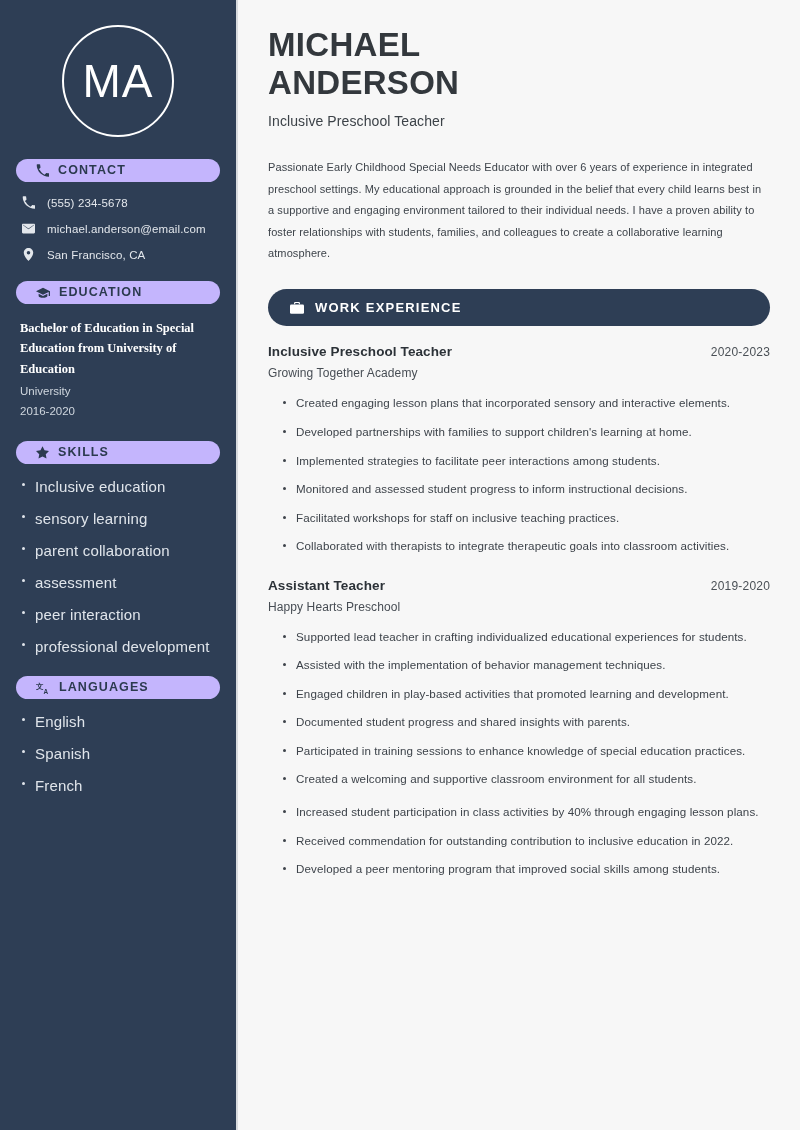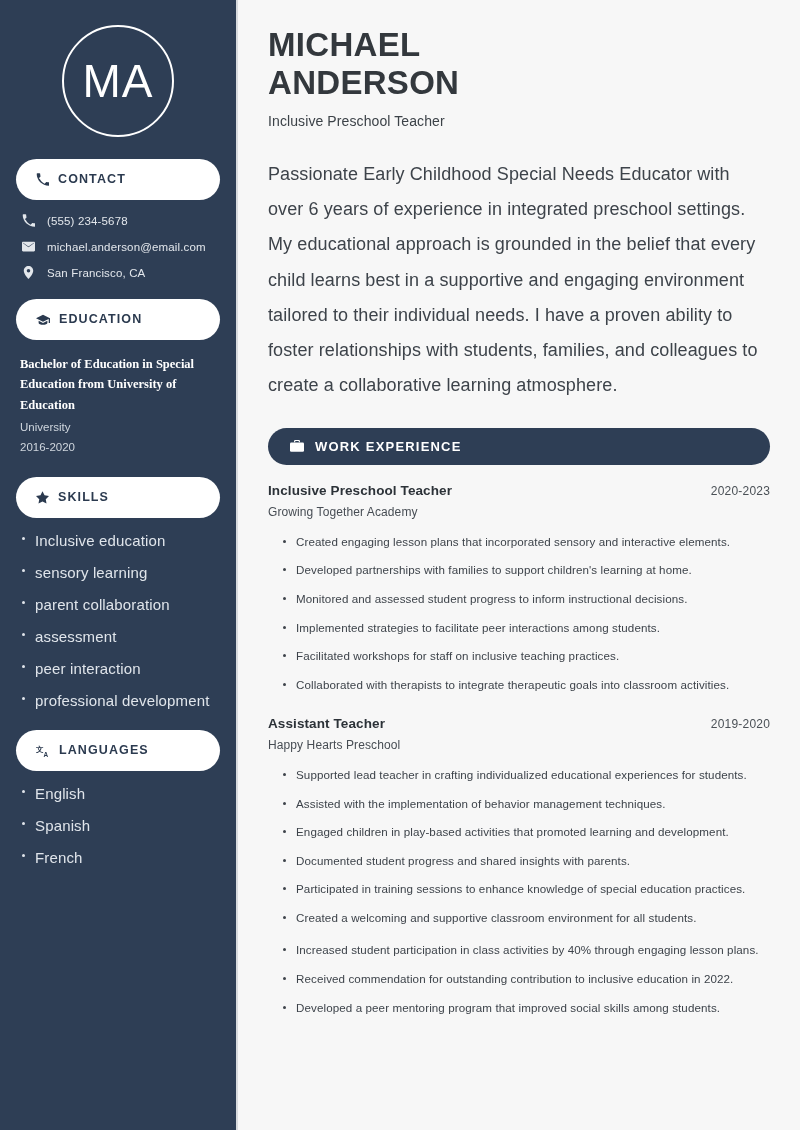--- a/index.html
+++ b/index.html
@@ -49,23 +49,23 @@
   .avatar-initials {
     font-size: 46px;
     font-weight: 400;
     letter-spacing: 1px;
     color: #ffffff;
     line-height: 1;
   }
 
   
   .pill {
-    background: #ffffff;
+    background: #c4b5fd;
     border-radius: 999px;
-    height: 41px;
+    height: 23px;
     display: flex;
     align-items: center;
     gap: 9px;
     padding: 0 20px;
     color: #2b3a4f;
     font-size: 12.5px;
     font-weight: 700;
     letter-spacing: 1.1px;
     margin-bottom: 14px;
   }
@@ -145,21 +145,21 @@
     text-transform: uppercase;
   }
   .role {
     font-size: 14px;
     color: #3c4248;
     margin-top: 12px;
     letter-spacing: .1px;
   }
   .summary {
     margin-top: 28px;
-    font-size: 18px;
+    font-size: 11px;
     line-height: 1.95;
     color: #3d434a;
     letter-spacing: .1px;
   }
 
   .bar {
     background: #2e3e55;
     border-radius: 999px;
     height: 37px;
     display: flex;
@@ -354,22 +354,22 @@
 
     <div class="job-block">
       <div class="job-head">
         <span class="job-title">Inclusive Preschool Teacher</span>
         <span class="job-date">2020-2023</span>
       </div>
       <div class="job-org">Growing Together Academy</div>
       <ul class="main-list">
         <li>Created engaging lesson plans that incorporated sensory and interactive elements.</li>
         <li>Developed partnerships with families to support children's learning at home.</li>
+        <li>Implemented strategies to facilitate peer interactions among students.</li>
         <li>Monitored and assessed student progress to inform instructional decisions.</li>
-        <li>Implemented strategies to facilitate peer interactions among students.</li>
         <li>Facilitated workshops for staff on inclusive teaching practices.</li>
         <li>Collaborated with therapists to integrate therapeutic goals into classroom activities.</li>
       </ul>
     </div>
 
     <div class="job-block">
       <div class="job-head">
         <span class="job-title">Assistant Teacher</span>
         <span class="job-date">2019-2020</span>
       </div>

